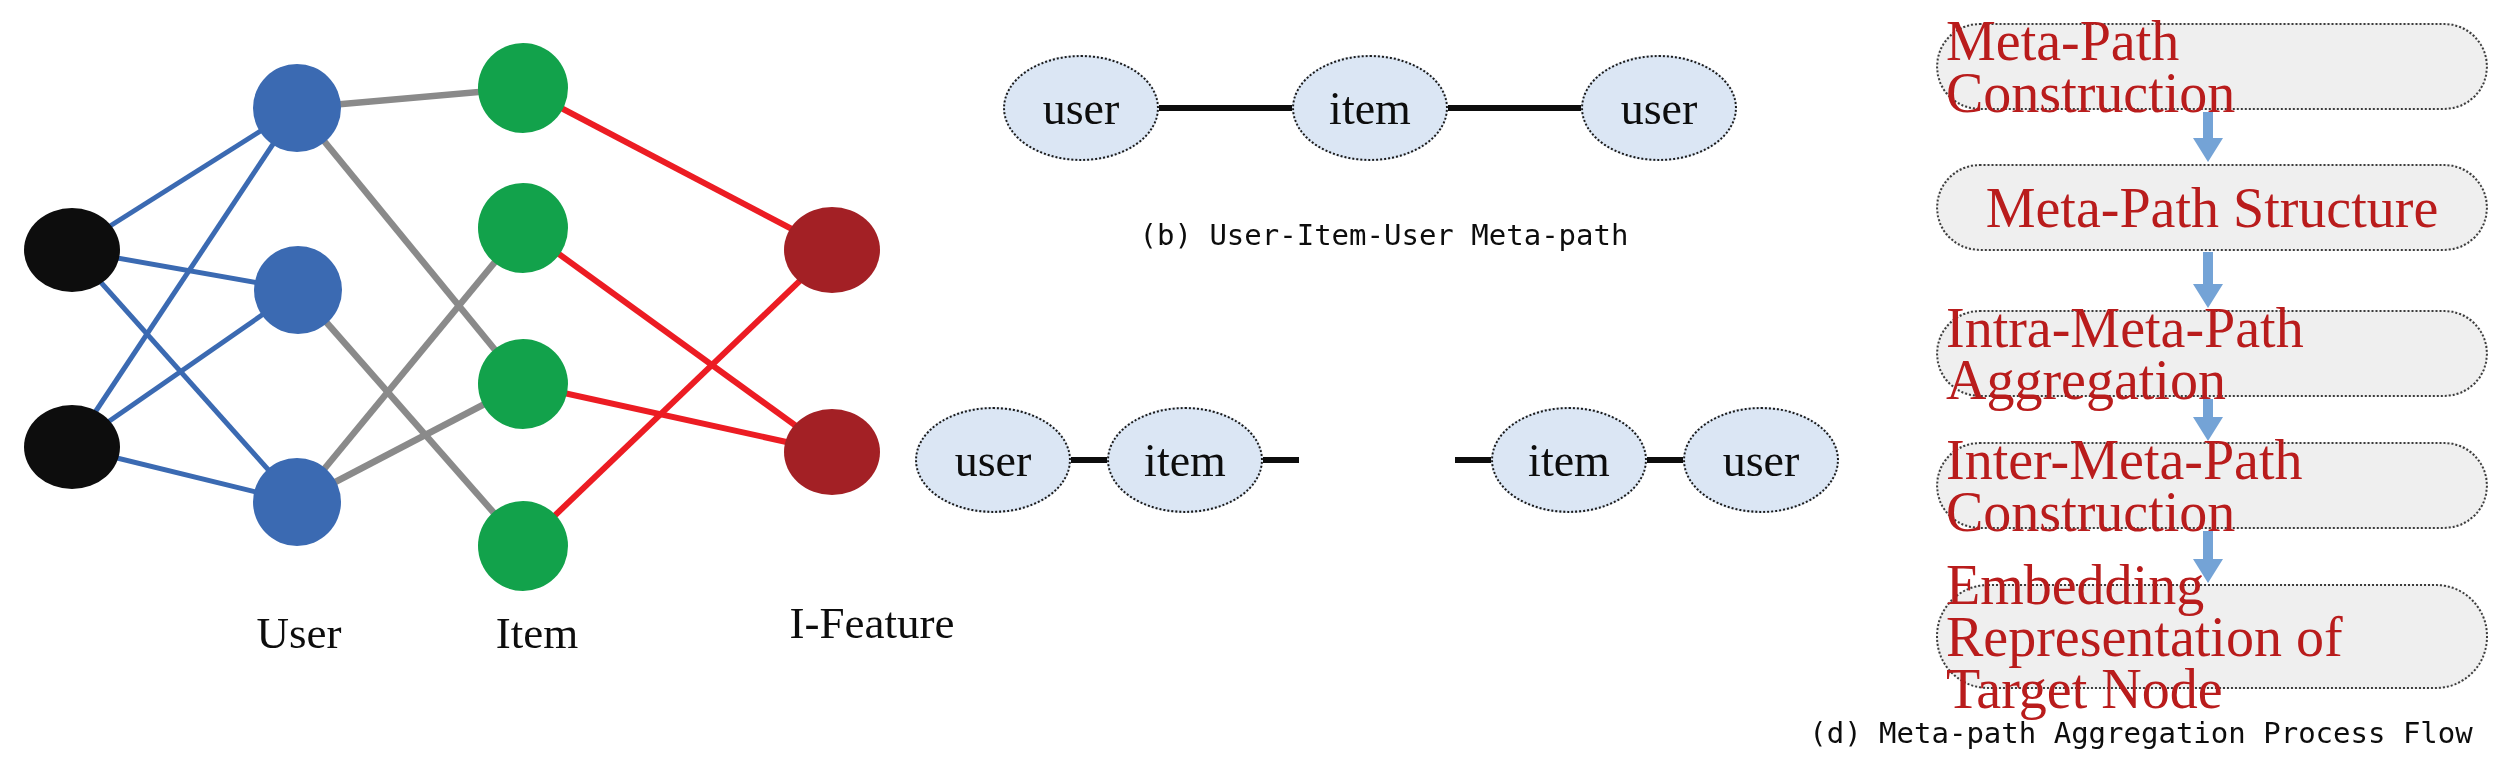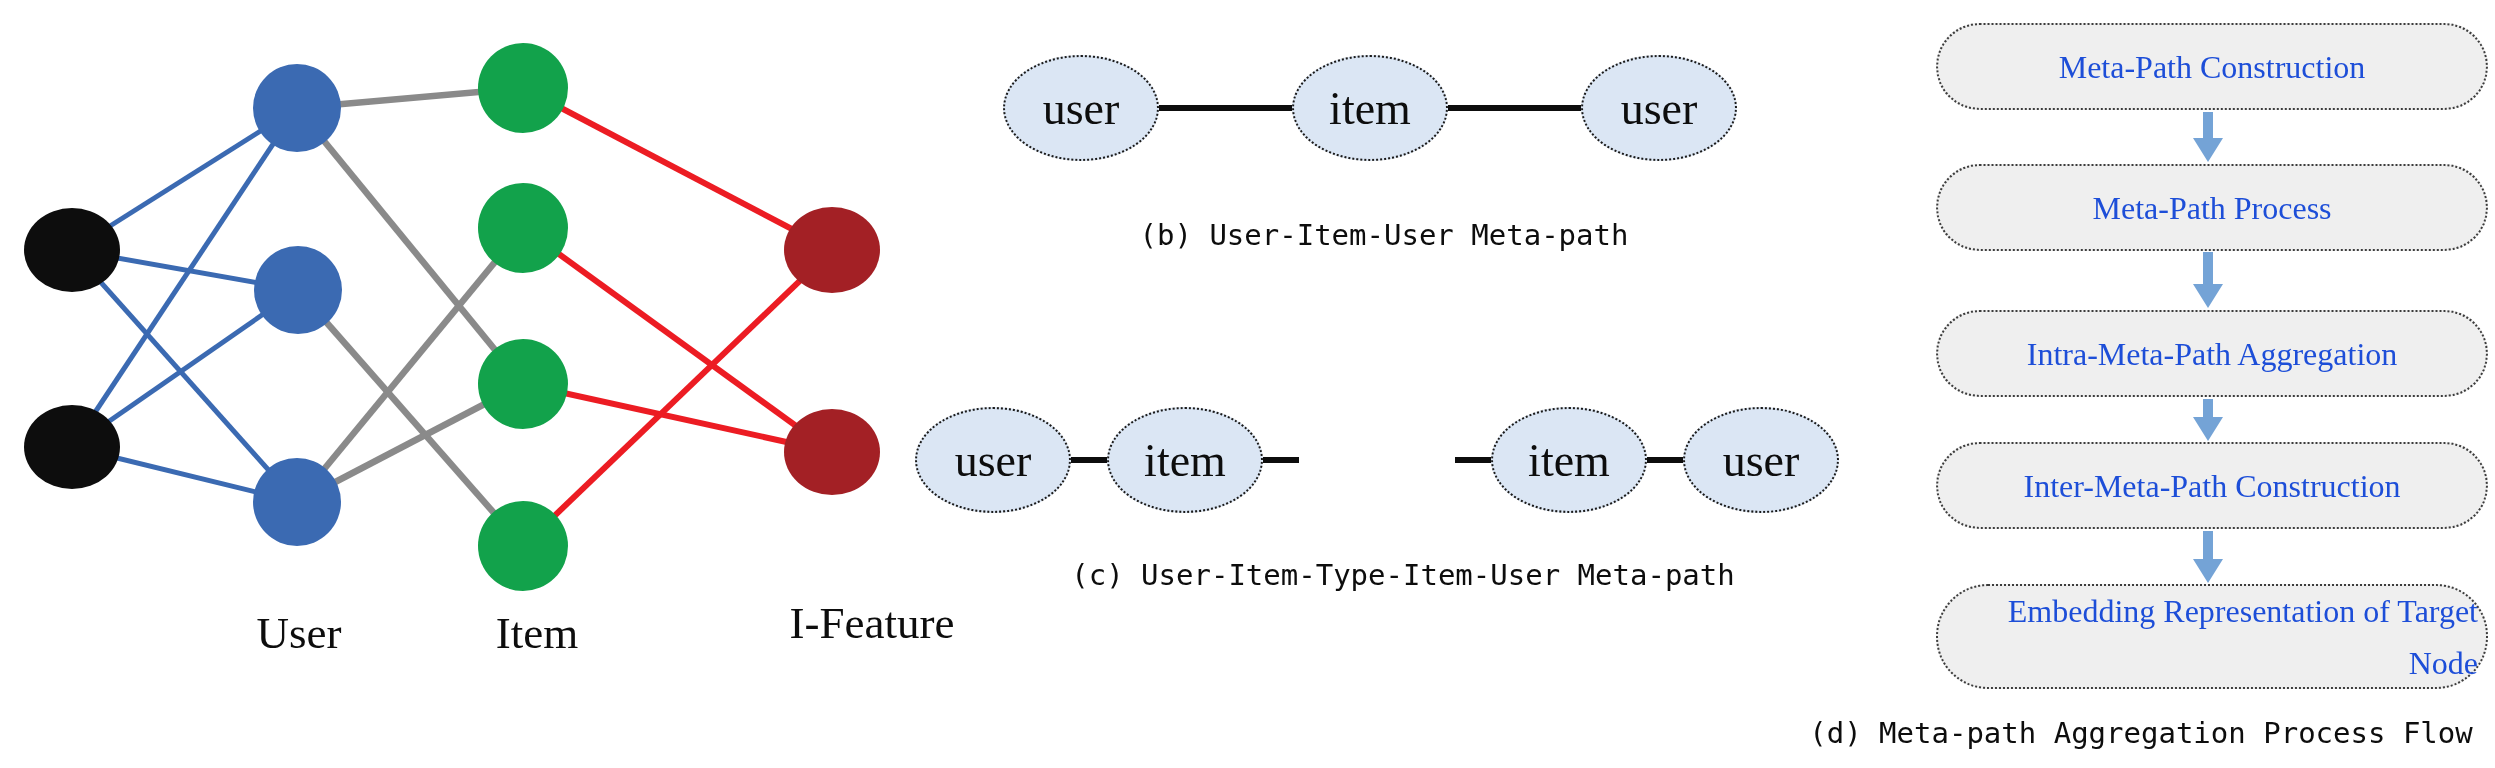--- a/index.html
+++ b/index.html
@@ -18,22 +18,22 @@
   
   .mp-ellipse{position:absolute;width:156px;height:106px;border-radius:50%;
               background:#dbe6f4;border:2px dotted #1a1a1a;box-sizing:border-box;
               display:flex;align-items:center;justify-content:center;
               font-family:"Liberation Serif",serif;font-size:46px;color:#0d0d0d;}
   .mp-link{position:absolute;height:6px;background:#0d0d0d;}
 
   
   .flow-box{position:absolute;left:1936px;width:552px;box-sizing:border-box;
             background:#efefef;border:2px dotted #3c3c3c;border-radius:46px;
-            display:flex;align-items:center;justify-content:center;text-align:right;
-            font-family:"Liberation Serif",serif;font-size:32px;line-height:52px;color:#1d4ed8;
+            display:flex;align-items:center;justify-content:center;text-align:left;
+            font-family:"Liberation Serif",serif;font-size:56px;line-height:52px;color:#b91c1c;
             padding:0 8px;}
 </style>
 </head>
 <body>
 
 <div class="canvas">
 
   <svg width="950" height="768" viewBox="0 0 950 768" style="left:0;top:0">
 
     <g stroke-width="5" stroke="#3b6ab2">
@@ -101,24 +101,23 @@
   <div class="mp-link" style="left:1071px;top:457px;width:36px"></div>
   <div class="mp-link" style="left:1263px;top:457px;width:36px"></div>
   <div class="mp-link" style="left:1455px;top:457px;width:36px"></div>
   <div class="mp-link" style="left:1647px;top:457px;width:36px"></div>
 
   <div class="mp-ellipse" style="left:915px;top:407px">user</div>
   <div class="mp-ellipse" style="left:1107px;top:407px">item</div>
   <div class="mp-ellipse" style="left:1491px;top:407px">item</div>
   <div class="mp-ellipse" style="left:1683px;top:407px">user</div>
 
-  <div class="caption" style="left:1403px;top:558px">(c) User-Item-Type-Item-User Meta-path</div>
 
   <div class="flow-box" style="top:23px;height:87px">Meta-Path Construction</div>
-  <div class="flow-box" style="top:164px;height:87px">Meta-Path Process</div>
+  <div class="flow-box" style="top:164px;height:87px">Meta-Path Structure</div>
   <div class="flow-box" style="top:310px;height:87px">Intra-Meta-Path Aggregation</div>
   <div class="flow-box" style="top:442px;height:87px">Inter-Meta-Path Construction</div>
   <div class="flow-box" style="top:584px;height:105px;border-radius:52px">Embedding Representation of Target Node</div>
 
   <svg width="44" height="50" viewBox="0 0 44 50" style="left:2186px;top:112px">
     <g fill="#74a3d6">
       <rect x="17" y="0" width="10" height="28"></rect>
       <polygon points="7,26 37,26 22,50"></polygon>
     </g>
   </svg>

